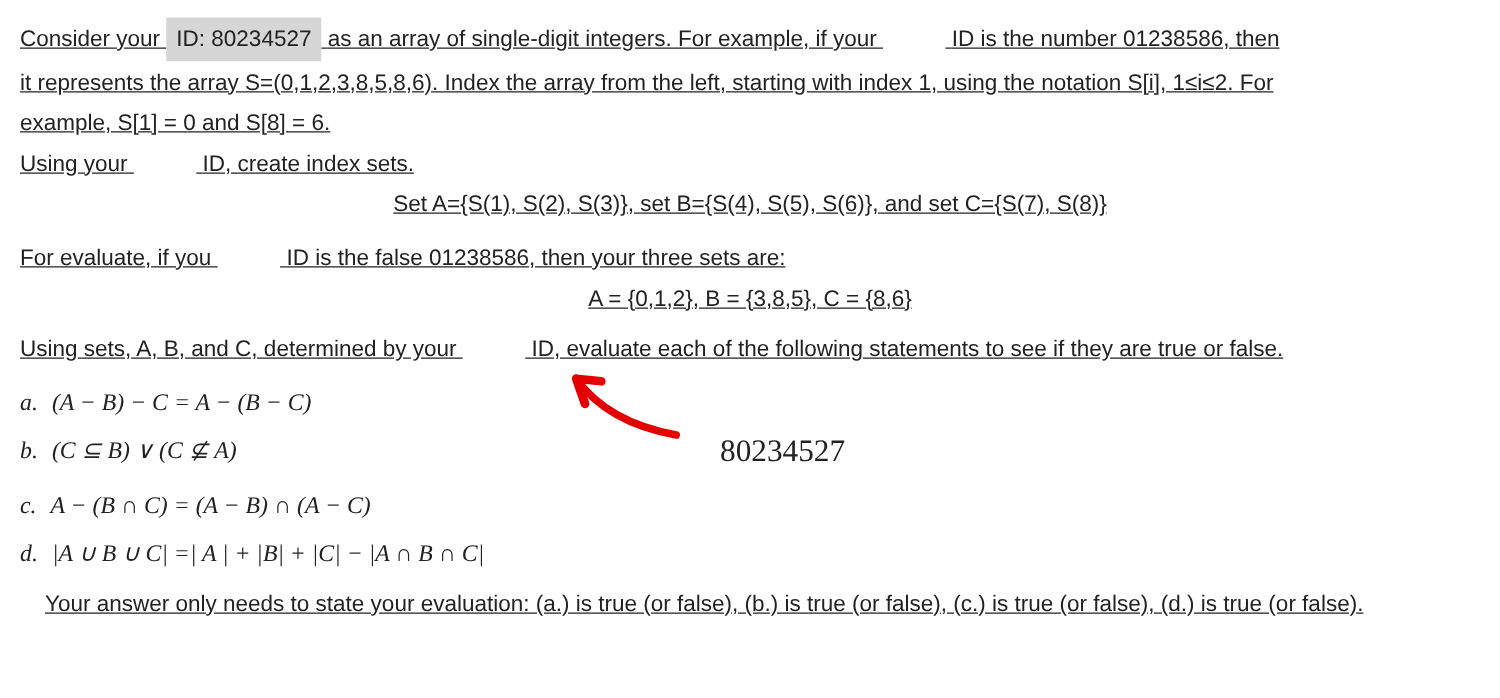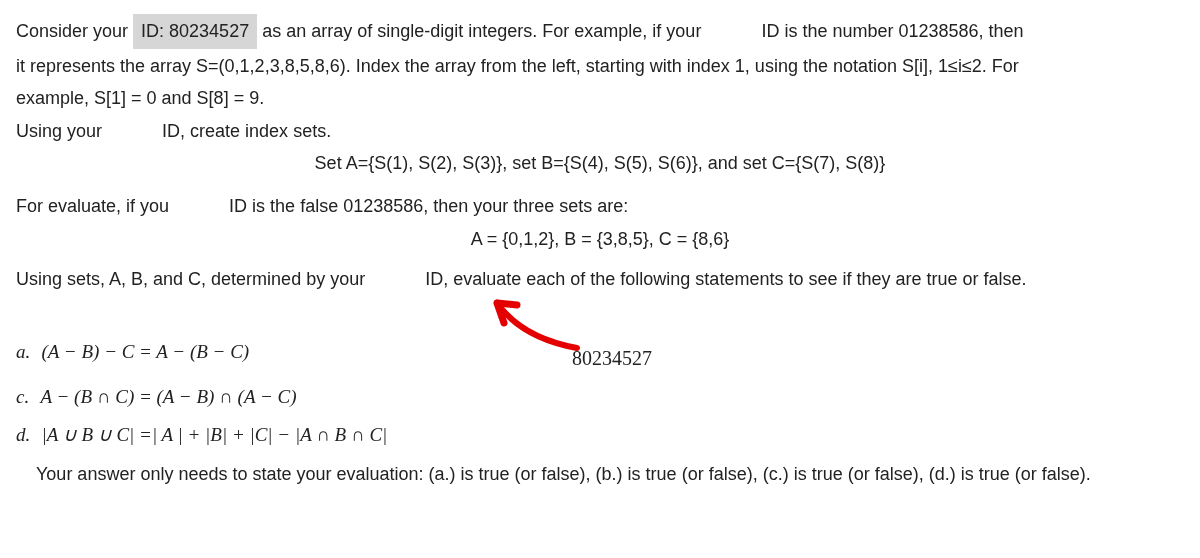--- a/index.html
+++ b/index.html
@@ -34,45 +34,44 @@
       font-style: italic;
       margin-right: 6px;
     }
     .arrow-svg {
       position: absolute;
       left: -10px;
       top: -8px;
     }
     .id-annotation {
       display: inline-block;
-      margin-left: 80px;
-      font-size: 20px;
+      margin-left: 120px;
+      font-size: 25px;
       font-family: 'Times New Roman', serif;
     }
-    p { margin: 2px 0; }
+    p { margin: 2px 0; text-decoration: underline; }
     .row-with-arrow {
       display: flex;
-      align-items: flex-end;
-      gap: 36px;
+      align-items: center;
     }
     .left-col { flex: 0 0 auto; min-width: 440px; }
     .right-col { flex: 1; position: relative; }
   </style>
 </head>
 <body>
 
 <p>
   <span>Consider your </span>
   <span class="id-highlight">ID: 80234527</span>
   <span> as an array of single-digit integers. For example, if your </span>
   <span style="display:inline-block;width:50px;"></span>
   <span>ID is the number 01238586, then</span>
 </p>
 <p>it represents the array S=(0,1,2,3,8,5,8,6). Index the array from the left, starting with index 1, using the notation S[i], 1≤i≤2. For</p>
-<p>example, S[1] = 0 and S[8] = 9.</p>
+<p>example, S[1] = 0 and S[8] = 6.</p>
 <p>
   <span>Using your </span>
   <span style="display:inline-block;width:50px;"></span>
   <span>ID, create index sets.</span>
 </p>
 
 <p class="center-line" style="margin-top:0;margin-bottom:12px;">Set A={S(1), S(2), S(3)}, set B={S(4), S(5), S(6)}, and set C={S(7), S(8)}</p>
 
 <p>
   <span>For evaluate, if you </span>
@@ -87,20 +86,24 @@
   <span style="display:inline-block;width:50px;"></span>
   <span>ID, evaluate each of the following statements to see if they are true or false.</span>
 </p>
 
 <div class="row-with-arrow" style="margin-top:6px;">
   <div class="left-col">
     <div class="list-item">
       <span class="list-label">a.</span>
       <span class="math">(A − B) − C = A − (B − C)</span>
     </div>
+    <div class="list-item">
+      <span class="list-label">b.</span>
+      <span class="math">(C ⊆ B) ∨ (C ⊈ A)</span>
+    </div>
   </div>
   <div class="right-col">
     <svg class="arrow-svg" width="120" height="70" viewBox="0 0 120 70">
       <path d="M 15 10 Q 40 45 95 55" stroke="#e40000" stroke-width="6" fill="none" stroke-linecap="round"></path>
       <path d="M 15 10 L 35 12 M 15 10 L 22 30" stroke="#e40000" stroke-width="7" fill="none" stroke-linecap="round"></path>
     </svg>
     <div class="id-annotation" style="margin-top:40px;">80234527</div>
   </div>
 </div>
 

